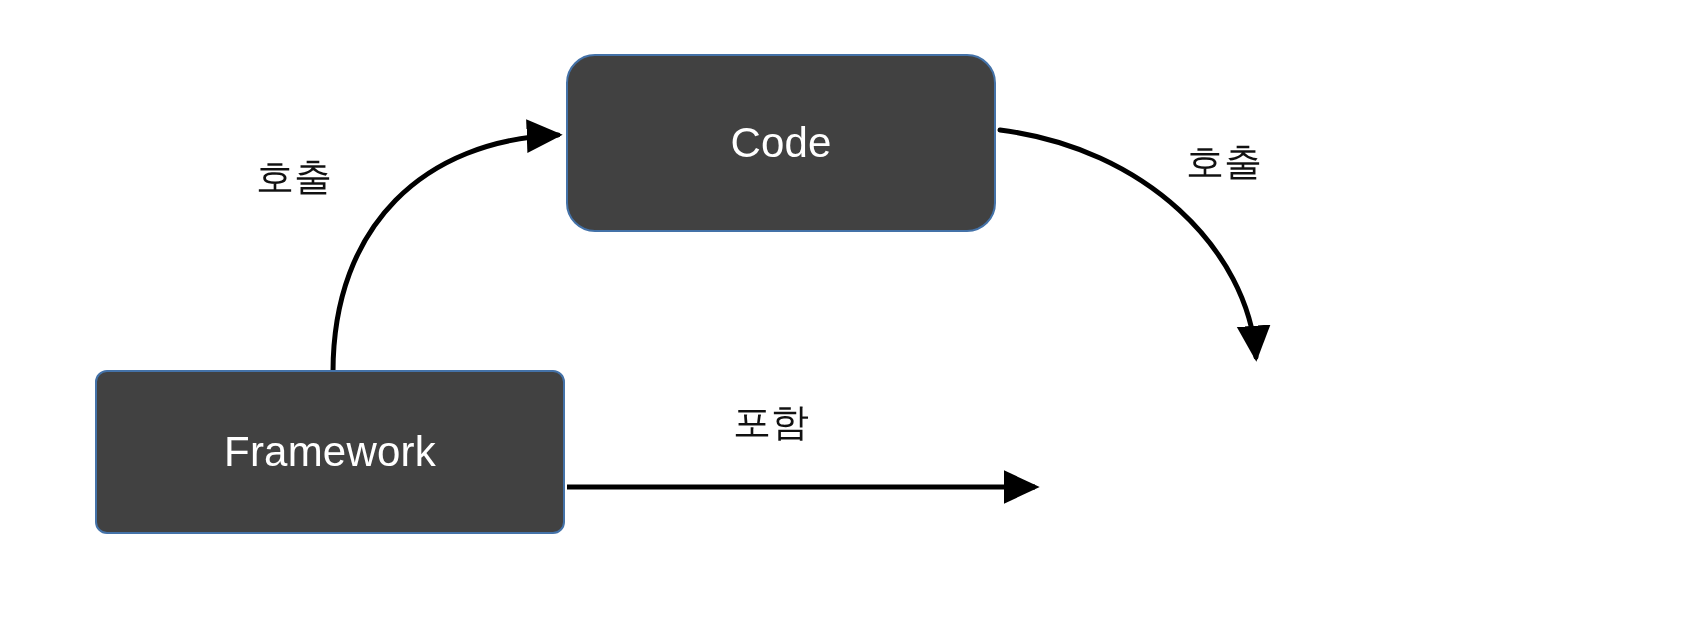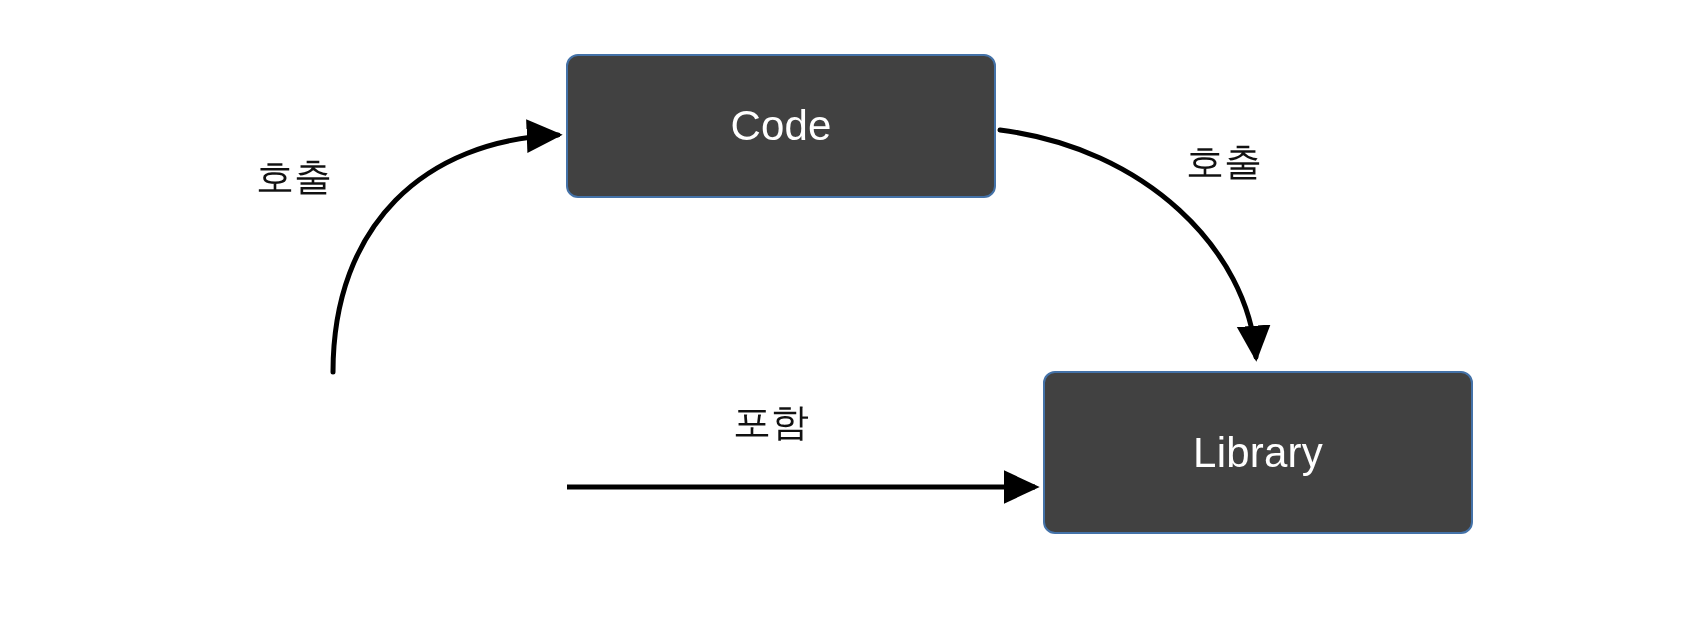--- a/index.html
+++ b/index.html
@@ -42,21 +42,22 @@
     font-size: 42px;
     font-weight: 400;
     letter-spacing: 0.2px;
     line-height: 1;
     white-space: nowrap;
   }
   #node-code {
     left: 566px;
     top: 54px;
     width: 430px;
-    height: 144px;
+    height: 178px;
+    border-radius: 29px;
   }
   #node-framework {
     left: 95px;
     top: 370px;
     width: 470px;
     height: 164px;
   }
   #node-library {
     left: 1043px;
     top: 371px;
@@ -101,24 +102,24 @@
 
     <path id="edge-code-to-library" d="M 1000 130 C 1145 148 1248 250 1256 357" fill="none" stroke="#000000" stroke-width="5" stroke-linecap="round" marker-end="url(#arrow-head)"></path>
 
     <path id="edge-framework-to-library" d="M 567 487 L 1035 487" fill="none" stroke="#000000" stroke-width="5" stroke-linecap="butt" marker-end="url(#arrow-head)"></path>
   </svg>
 
   <div class="node" id="node-code">
     <span class="node-label">Code</span>
   </div>
 
+  <div class="node" id="node-framework">
+    <span class="node-label">Framework</span>
+  </div>
 
-  <div class="node" id="node-library">
-    <span class="node-label">Library</span>
-  </div>
 
   <div class="edge-label" id="edge-label-call-left">호출</div>
 
   <div class="edge-label" id="edge-label-call-right">호출</div>
 
   <div class="edge-label" id="edge-label-contains">포함</div>
 
 </div>
 
 </body></html>

